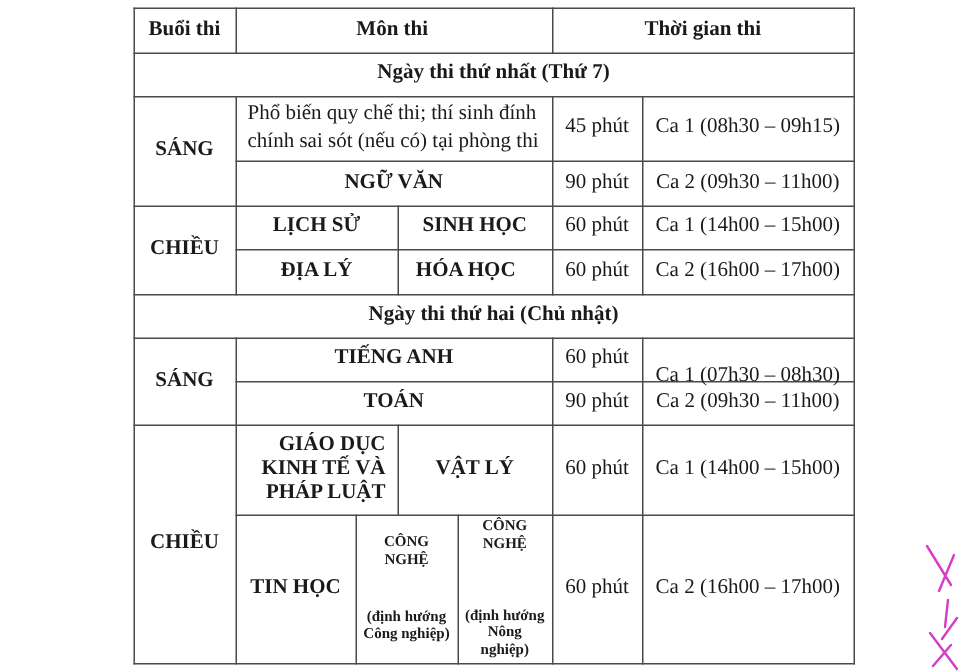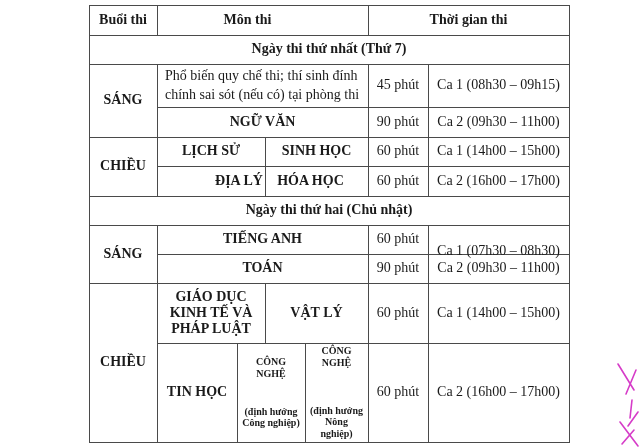--- a/index.html
+++ b/index.html
@@ -63,59 +63,59 @@
 
   <div class="vl" style="left:265px;top:137px;height:60px;"></div>
 
   <div class="vl" style="left:265px;top:283px;height:61px;"></div>
 
   <div class="vl" style="left:237px;top:343px;height:100px;"></div>
   <div class="vl" style="left:305px;top:343px;height:100px;"></div>
 </div>
 
 <div class="cell b" style="left:89px;top:5px;width:68px;height:30px;">Buổi thi</div>
-<div class="cell b" style="left:142px;top:5px;width:211px;height:30px;text-align:right;">Môn thi</div>
+<div class="cell b" style="left:156px;top:5px;width:211px;height:30px;text-align:right;">Môn thi</div>
 <div class="cell b" style="left:368px;top:5px;width:201px;height:30px;">Thời gian thi</div>
 
 <div class="cell b" style="left:89px;top:35px;width:480px;height:29px;">Ngày thi thứ nhất (Thứ 7)</div>
 
 <div class="cell b" style="left:89px;top:64px;width:68px;height:73px;">SÁNG</div>
 <div class="cell left" style="left:157px;top:64px;width:211px;height:43px;line-height:1.3;padding-right:6px;">Phổ biến quy chế thi; thí sinh đính chính sai sót (nếu có) tại phòng thi</div>
 <div class="cell" style="left:368px;top:64px;width:60px;height:43px;">45 phút</div>
 <div class="cell" style="left:428px;top:64px;width:141px;height:43px;">Ca 1 (08h30 – 09h15)</div>
 
 <div class="cell b" style="left:157px;top:107px;width:211px;height:30px;">NGỮ VĂN</div>
 <div class="cell" style="left:368px;top:107px;width:60px;height:30px;">90 phút</div>
 <div class="cell" style="left:428px;top:107px;width:141px;height:30px;">Ca 2 (09h30 – 11h00)</div>
 
 <div class="cell b" style="left:89px;top:137px;width:68px;height:59px;">CHIỀU</div>
 <div class="cell b" style="left:157px;top:137px;width:108px;height:29px;">LỊCH SỬ</div>
 <div class="cell b" style="left:265px;top:137px;width:103px;height:29px;">SINH HỌC</div>
 <div class="cell" style="left:368px;top:137px;width:60px;height:29px;">60 phút</div>
 <div class="cell" style="left:428px;top:137px;width:141px;height:29px;">Ca 1 (14h00 – 15h00)</div>
 
-<div class="cell b" style="left:157px;top:166px;width:108px;height:30px;margin-left:28px;">ĐỊA LÝ</div>
+<div class="cell b" style="left:157px;top:166px;width:108px;height:30px;">ĐỊA LÝ</div>
 <div class="cell b" style="left:259px;top:166px;width:103px;height:30px;">HÓA HỌC</div>
 <div class="cell" style="left:368px;top:166px;width:60px;height:30px;">60 phút</div>
 <div class="cell" style="left:428px;top:166px;width:141px;height:30px;">Ca 2 (16h00 – 17h00)</div>
 
 <div class="cell b" style="left:89px;top:196px;width:480px;height:29px;">Ngày thi thứ hai (Chủ nhật)</div>
 
 <div class="cell b" style="left:89px;top:225px;width:68px;height:58px;">SÁNG</div>
 <div class="cell b" style="left:157px;top:225px;width:211px;height:29px;">TIẾNG ANH</div>
 <div class="cell" style="left:368px;top:225px;width:60px;height:29px;">60 phút</div>
 <div class="cell" style="left:428px;top:225px;width:141px;height:29px;margin-top:12px;">Ca 1 (07h30 – 08h30)</div>
 
 <div class="cell b" style="left:157px;top:254px;width:211px;height:29px;">TOÁN</div>
 <div class="cell" style="left:368px;top:254px;width:60px;height:29px;">90 phút</div>
 <div class="cell" style="left:428px;top:254px;width:141px;height:29px;">Ca 2 (09h30 – 11h00)</div>
 
 <div class="cell b" style="left:89px;top:283px;width:68px;height:159px;">CHIỀU</div>
 
-<div class="cell b" style="left:157px;top:283px;width:108px;height:60px;padding:16px 8px;line-height:1.15;">GIÁO DỤC KINH TẾ VÀ PHÁP LUẬT</div>
+<div class="cell b" style="left:157px;top:283px;width:108px;height:60px;padding:16px 8px;line-height:1.15;text-align:right;">GIÁO DỤC KINH TẾ VÀ PHÁP LUẬT</div>
 <div class="cell b" style="left:265px;top:283px;width:103px;height:60px;">VẬT LÝ</div>
 <div class="cell" style="left:368px;top:283px;width:60px;height:60px;">60 phút</div>
 <div class="cell" style="left:428px;top:283px;width:141px;height:60px;">Ca 1 (14h00 – 15h00)</div>
 
 <div class="cell b" style="left:157px;top:343px;width:80px;height:99px;">TIN HỌC</div>
 <div class="cell b small" style="left:237px;top:343px;width:68px;height:99px;flex-direction:column;padding:0 4px;">
   <span style="width:52px;">CÔNG NGHỆ</span>
   <span style="width:60px;margin-top:2px;">(định hướng Công nghiệp)</span>
 </div>
 <div class="cell b small" style="left:305px;top:343px;width:63px;height:99px;flex-direction:column;padding:0 4px;">

